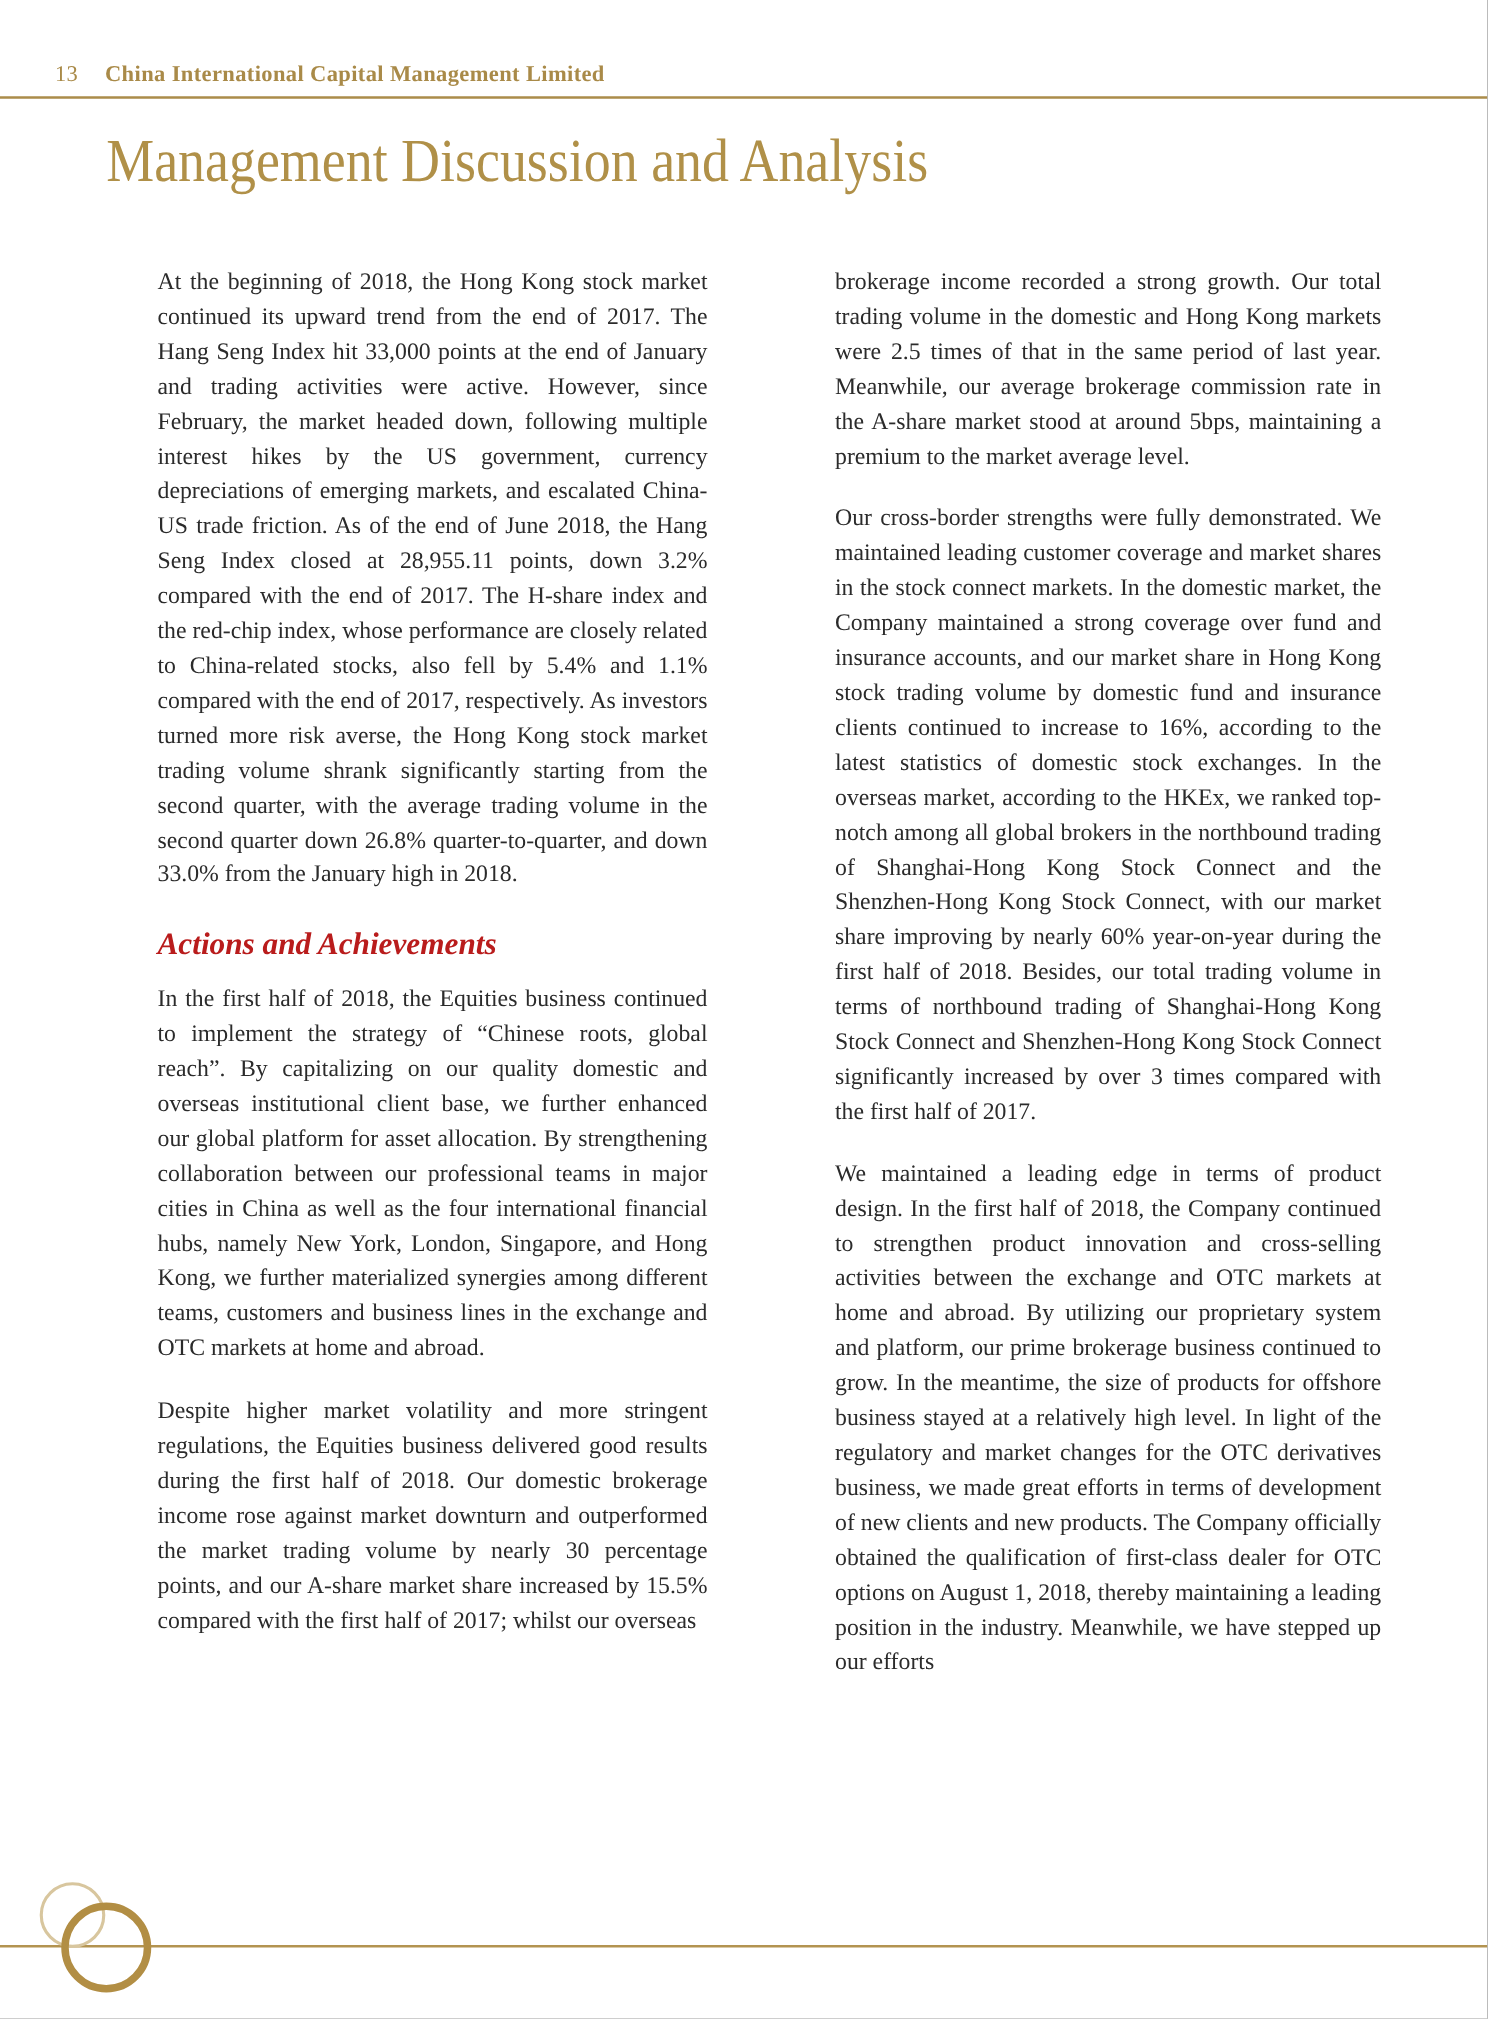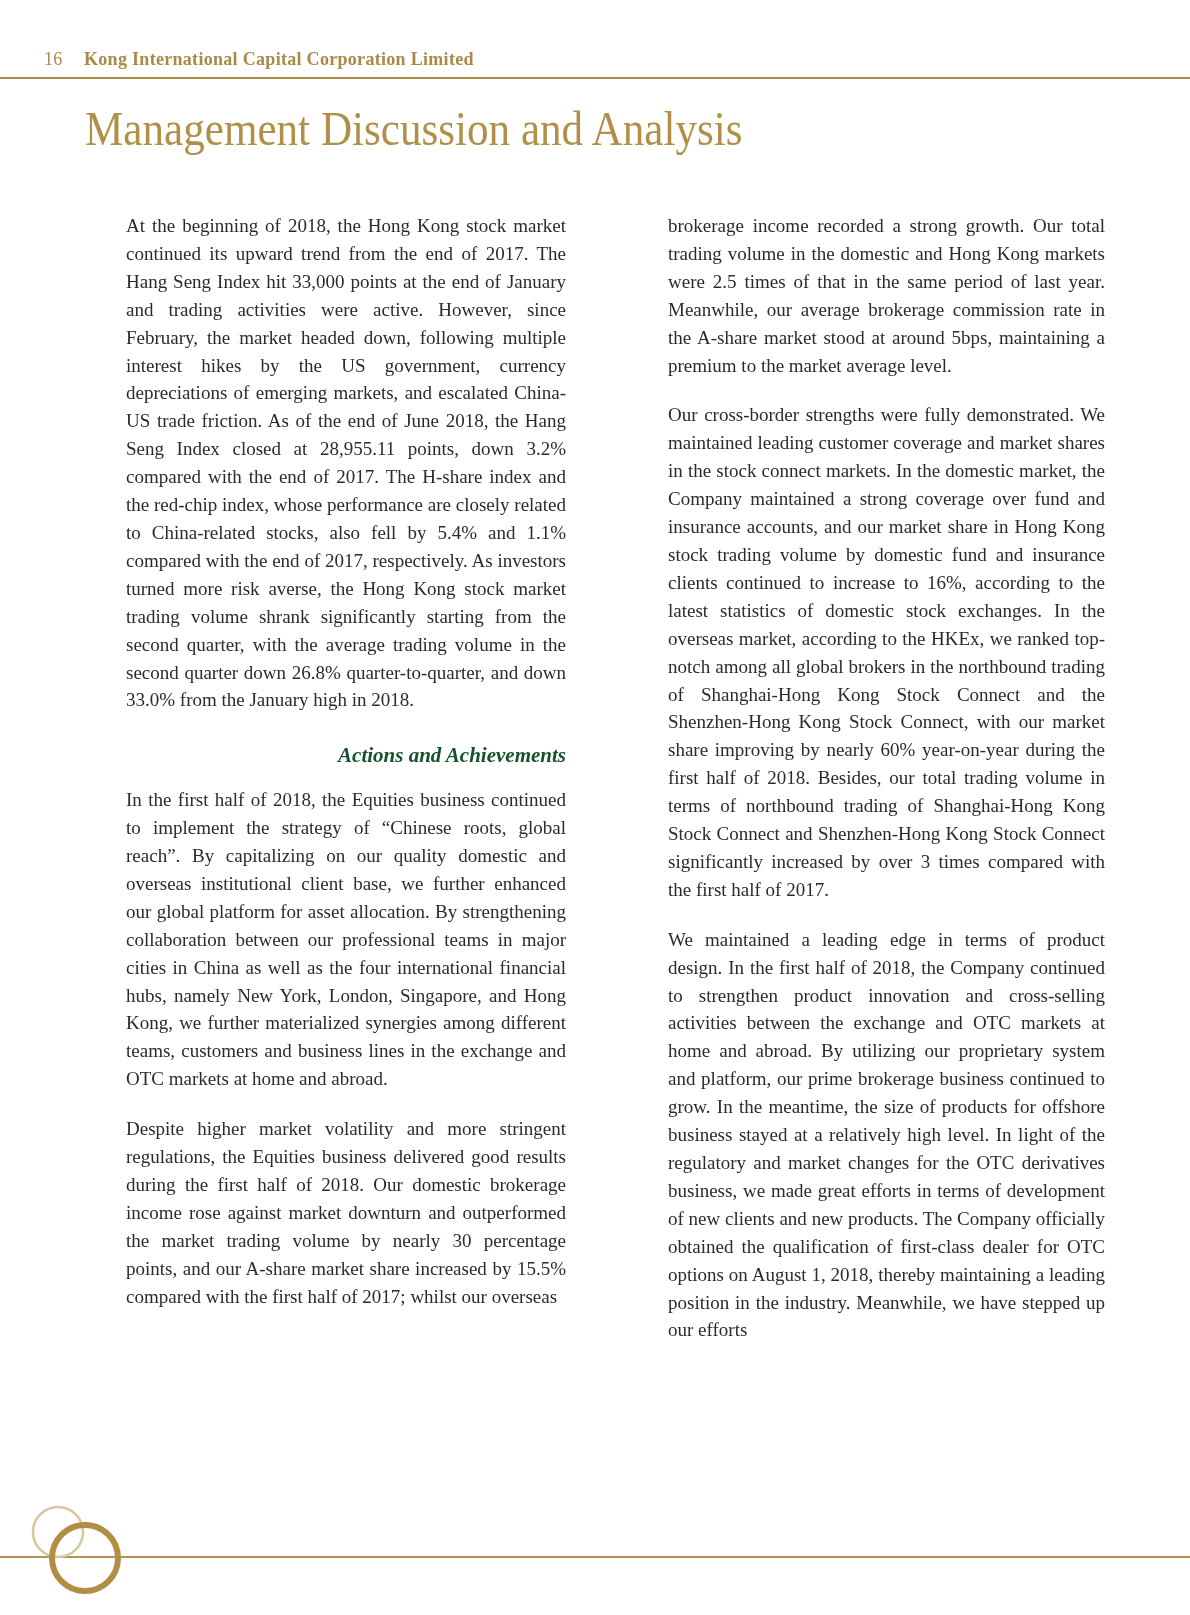--- a/index.html
+++ b/index.html
@@ -38,38 +38,38 @@
     font-size:19px;line-height:27.9px;color:#2b2b2b;
     text-align:justify;
     font-family:Liberation Serif, serif;
   }
   .col-left{left:126px;}
   .col-right{left:636px;width:437px;margin-left:32px;}
   .column p{margin:0 0 22px 0;}
   .column p:last-child{margin-bottom:0;}
   .sub-heading{
     font-style:italic;font-weight:bold;
-    color:#14532d;font-size:21px;
-    margin:28px 0 16px 0;text-align:right;
+    color:#b91c1c;font-size:25px;
+    margin:28px 0 16px 0;text-align:left;
   }
   
   .footer-rule{
     position:absolute;left:0;right:0;top:1556px;height:2px;
     background:#b39350;
   }
   .circles-logo{position:absolute;left:0px;top:1495px;width:140px;height:110px;}
 </style>
 </head>
 <body>
 
 <div class="page">
 
   <div class="header">
-    <span class="page-number">16</span>
-    <span class="company-name">Kong International Capital Corporation Limited</span>
+    <span class="page-number">13</span>
+    <span class="company-name">China International Capital Management Limited</span>
     <div class="header-rule"></div>
   </div>
 
   <h1 class="page-title">Management Discussion and Analysis</h1>
 
   <div class="column col-left">
     <p>At the beginning of 2018, the Hong Kong stock market continued its upward trend from the end of 2017. The Hang Seng Index hit 33,000 points at the end of January and trading activities were active. However, since February, the market headed down, following multiple interest hikes by the US government, currency depreciations of emerging markets, and escalated China-US trade friction. As of the end of June 2018, the Hang Seng Index closed at 28,955.11 points, down 3.2% compared with the end of 2017. The H-share index and the red-chip index, whose performance are closely related to China-related stocks, also fell by 5.4% and 1.1% compared with the end of 2017, respectively. As investors turned more risk averse, the Hong Kong stock market trading volume shrank significantly starting from the second quarter, with the average trading volume in the second quarter down 26.8% quarter-to-quarter, and down 33.0% from the January high in 2018.</p>
     <h3 class="sub-heading">Actions and Achievements</h3>
     <p>In the first half of 2018, the Equities business continued to implement the strategy of “Chinese roots, global reach”. By capitalizing on our quality domestic and overseas institutional client base, we further enhanced our global platform for asset allocation. By strengthening collaboration between our professional teams in major cities in China as well as the four international financial hubs, namely New York, London, Singapore, and Hong Kong, we further materialized synergies among different teams, customers and business lines in the exchange and OTC markets at home and abroad.</p>
     <p>Despite higher market volatility and more stringent regulations, the Equities business delivered good results during the first half of 2018. Our domestic brokerage income rose against market downturn and outperformed the market trading volume by nearly 30 percentage points, and our A-share market share increased by 15.5% compared with the first half of 2017; whilst our overseas</p>

